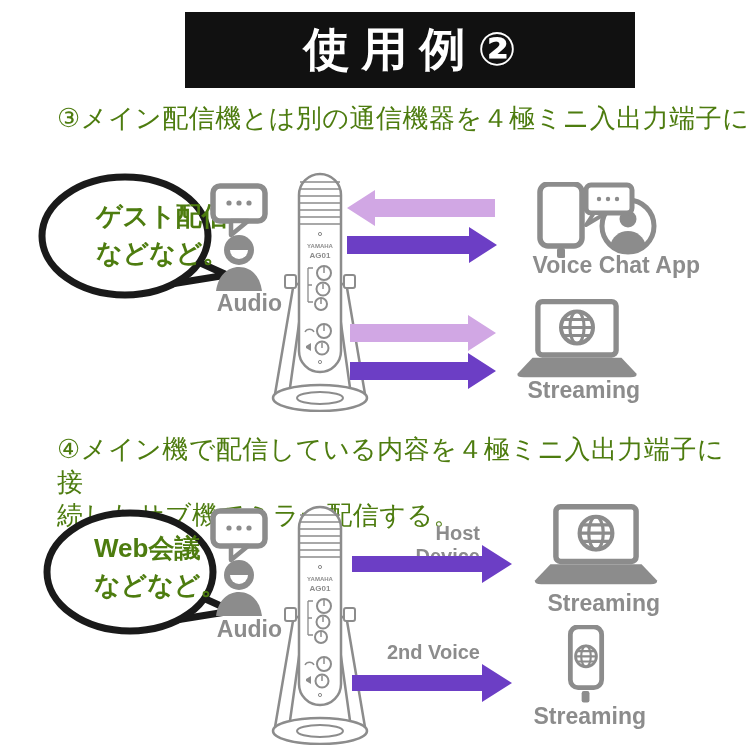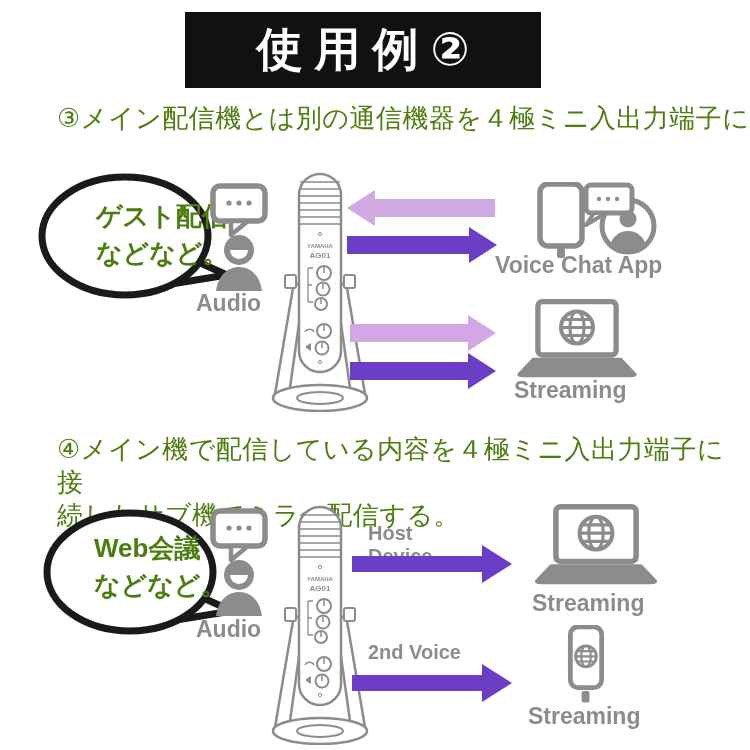--- a/index.html
+++ b/index.html
@@ -1,24 +1,24 @@
 <!DOCTYPE html>
 <html><head>
 <meta charset="utf-8">
 <style>
   html,body{margin:0;padding:0;background:#fff;}
   .canvas{position:relative;width:750px;height:750px;background:#fff;overflow:hidden;
           font-family:"Liberation Sans","DejaVu Sans",sans-serif;}
   .abs{position:absolute;}
-  .header{left:185px;top:12px;width:356px;height:76px;background:#111111;
+  .header{left:185px;top:12px;width:450px;height:76px;background:#111111;
           display:flex;align-items:center;justify-content:center;}
   .header span{color:#fff;font-size:46px;font-weight:bold;letter-spacing:12px;padding-left:12px;}
   .para{color:#4d7c0f;font-size:26px;line-height:33px;font-weight:500;letter-spacing:0.5px;}
   .balloon-text{font-size:26px;font-weight:bold;color:#4d7c0f;line-height:37px;white-space:nowrap;margin-left:28px;}
-  .glabel{color:#8C8C8C;font-weight:bold;text-align:left;}
+  .glabel{color:#8C8C8C;font-weight:bold;text-align:right;}
   .glabel.big{font-size:23px;}
   .glabel.small{font-size:20px;}
   svg{display:block;}
 </style>
 </head>
 <body>
 
 <div class="canvas">
 
   <div class="abs header">

